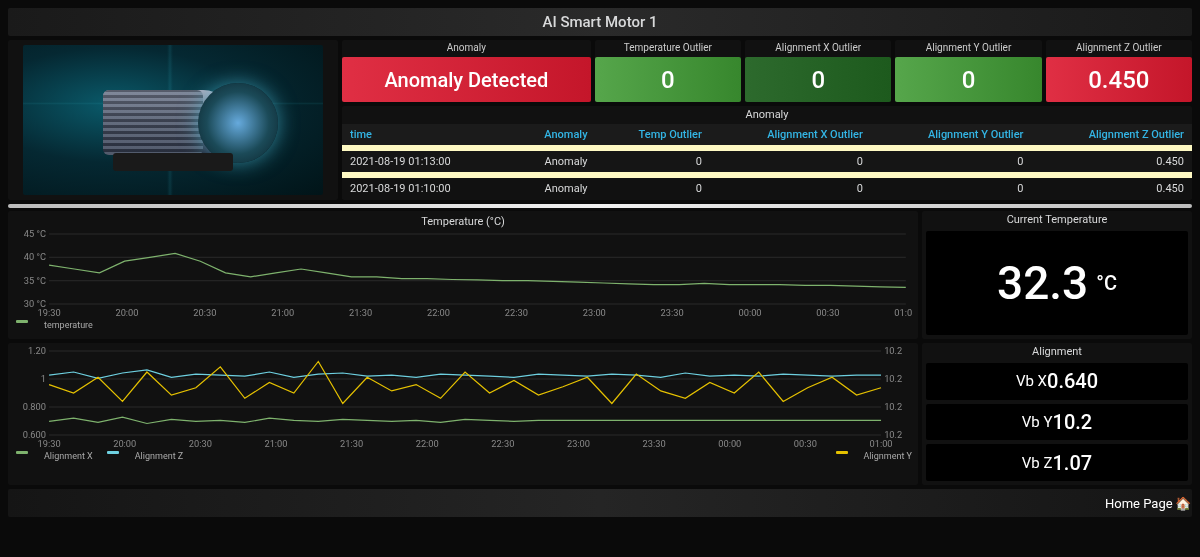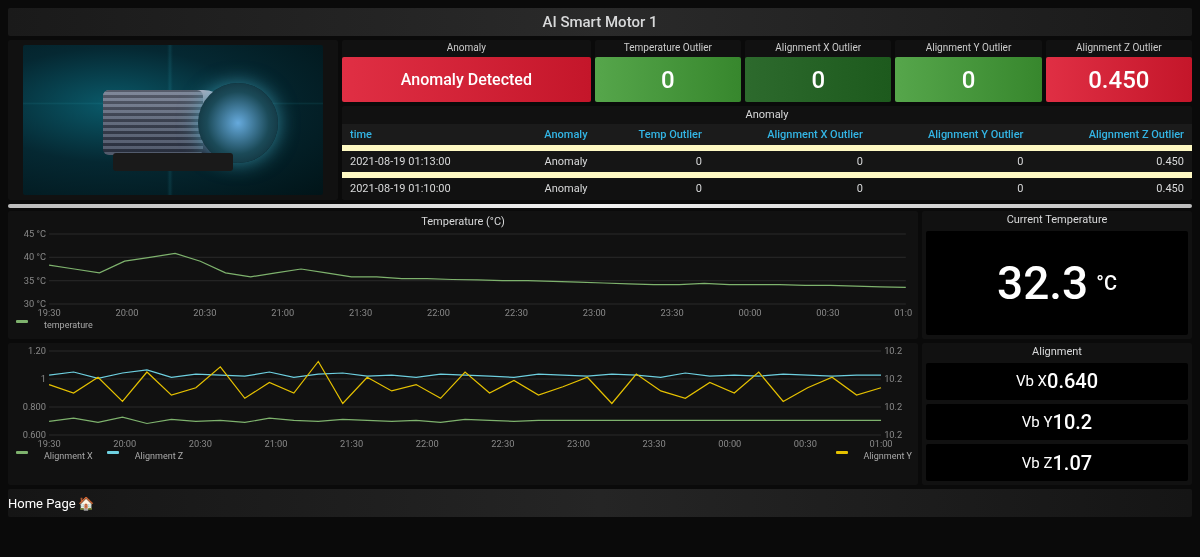--- a/index.html
+++ b/index.html
@@ -117,21 +117,21 @@
     align-items: center;
     justify-content: center;
     font-size: 24px;
     font-weight: 500;
     border-radius: 2px;
     margin-top: 1px;
   }
   .kpi-red { background: linear-gradient(90deg, #e02f44 0%, #c4162a 100%); color: #fff; }
   .kpi-green { background: linear-gradient(90deg, #56a64b 0%, #37872d 100%); color: #fff; }
   .kpi-darkgreen { background: linear-gradient(90deg, #2d6a2d 0%, #1d5a1d 100%); color: #fff; }
-  .anomaly-text { font-size: 16px; }
+  .anomaly-text { font-size: 20px; }
 
   .anomaly-table-panel {
     flex: 1;
     background: #111;
     border-radius: 2px;
     display: flex;
     flex-direction: column;
   }
   .panel-title-sm {
     height: 18px;
@@ -260,21 +260,21 @@
     color: #fff;
     border-radius: 2px;
   }
   .align-row .val { font-size: 20px; font-weight: 500; }
 
   .footer-bar {
     background: linear-gradient(90deg, #151515 0%, #252525 50%, #151515 100%);
     height: 28px;
     display: flex;
     align-items: center;
-    justify-content: flex-start;
+    justify-content: flex-end;
     font-size: 13px;
     margin: 4px 8px 4px 8px;
     border-radius: 2px;
     color: #fff;
     cursor: pointer;
   }
   .axis-text { fill: #888; font-size: 9px; }
   .grid-line { stroke: #2b2b2b; stroke-width: 1; }
 </style>
 </head>

